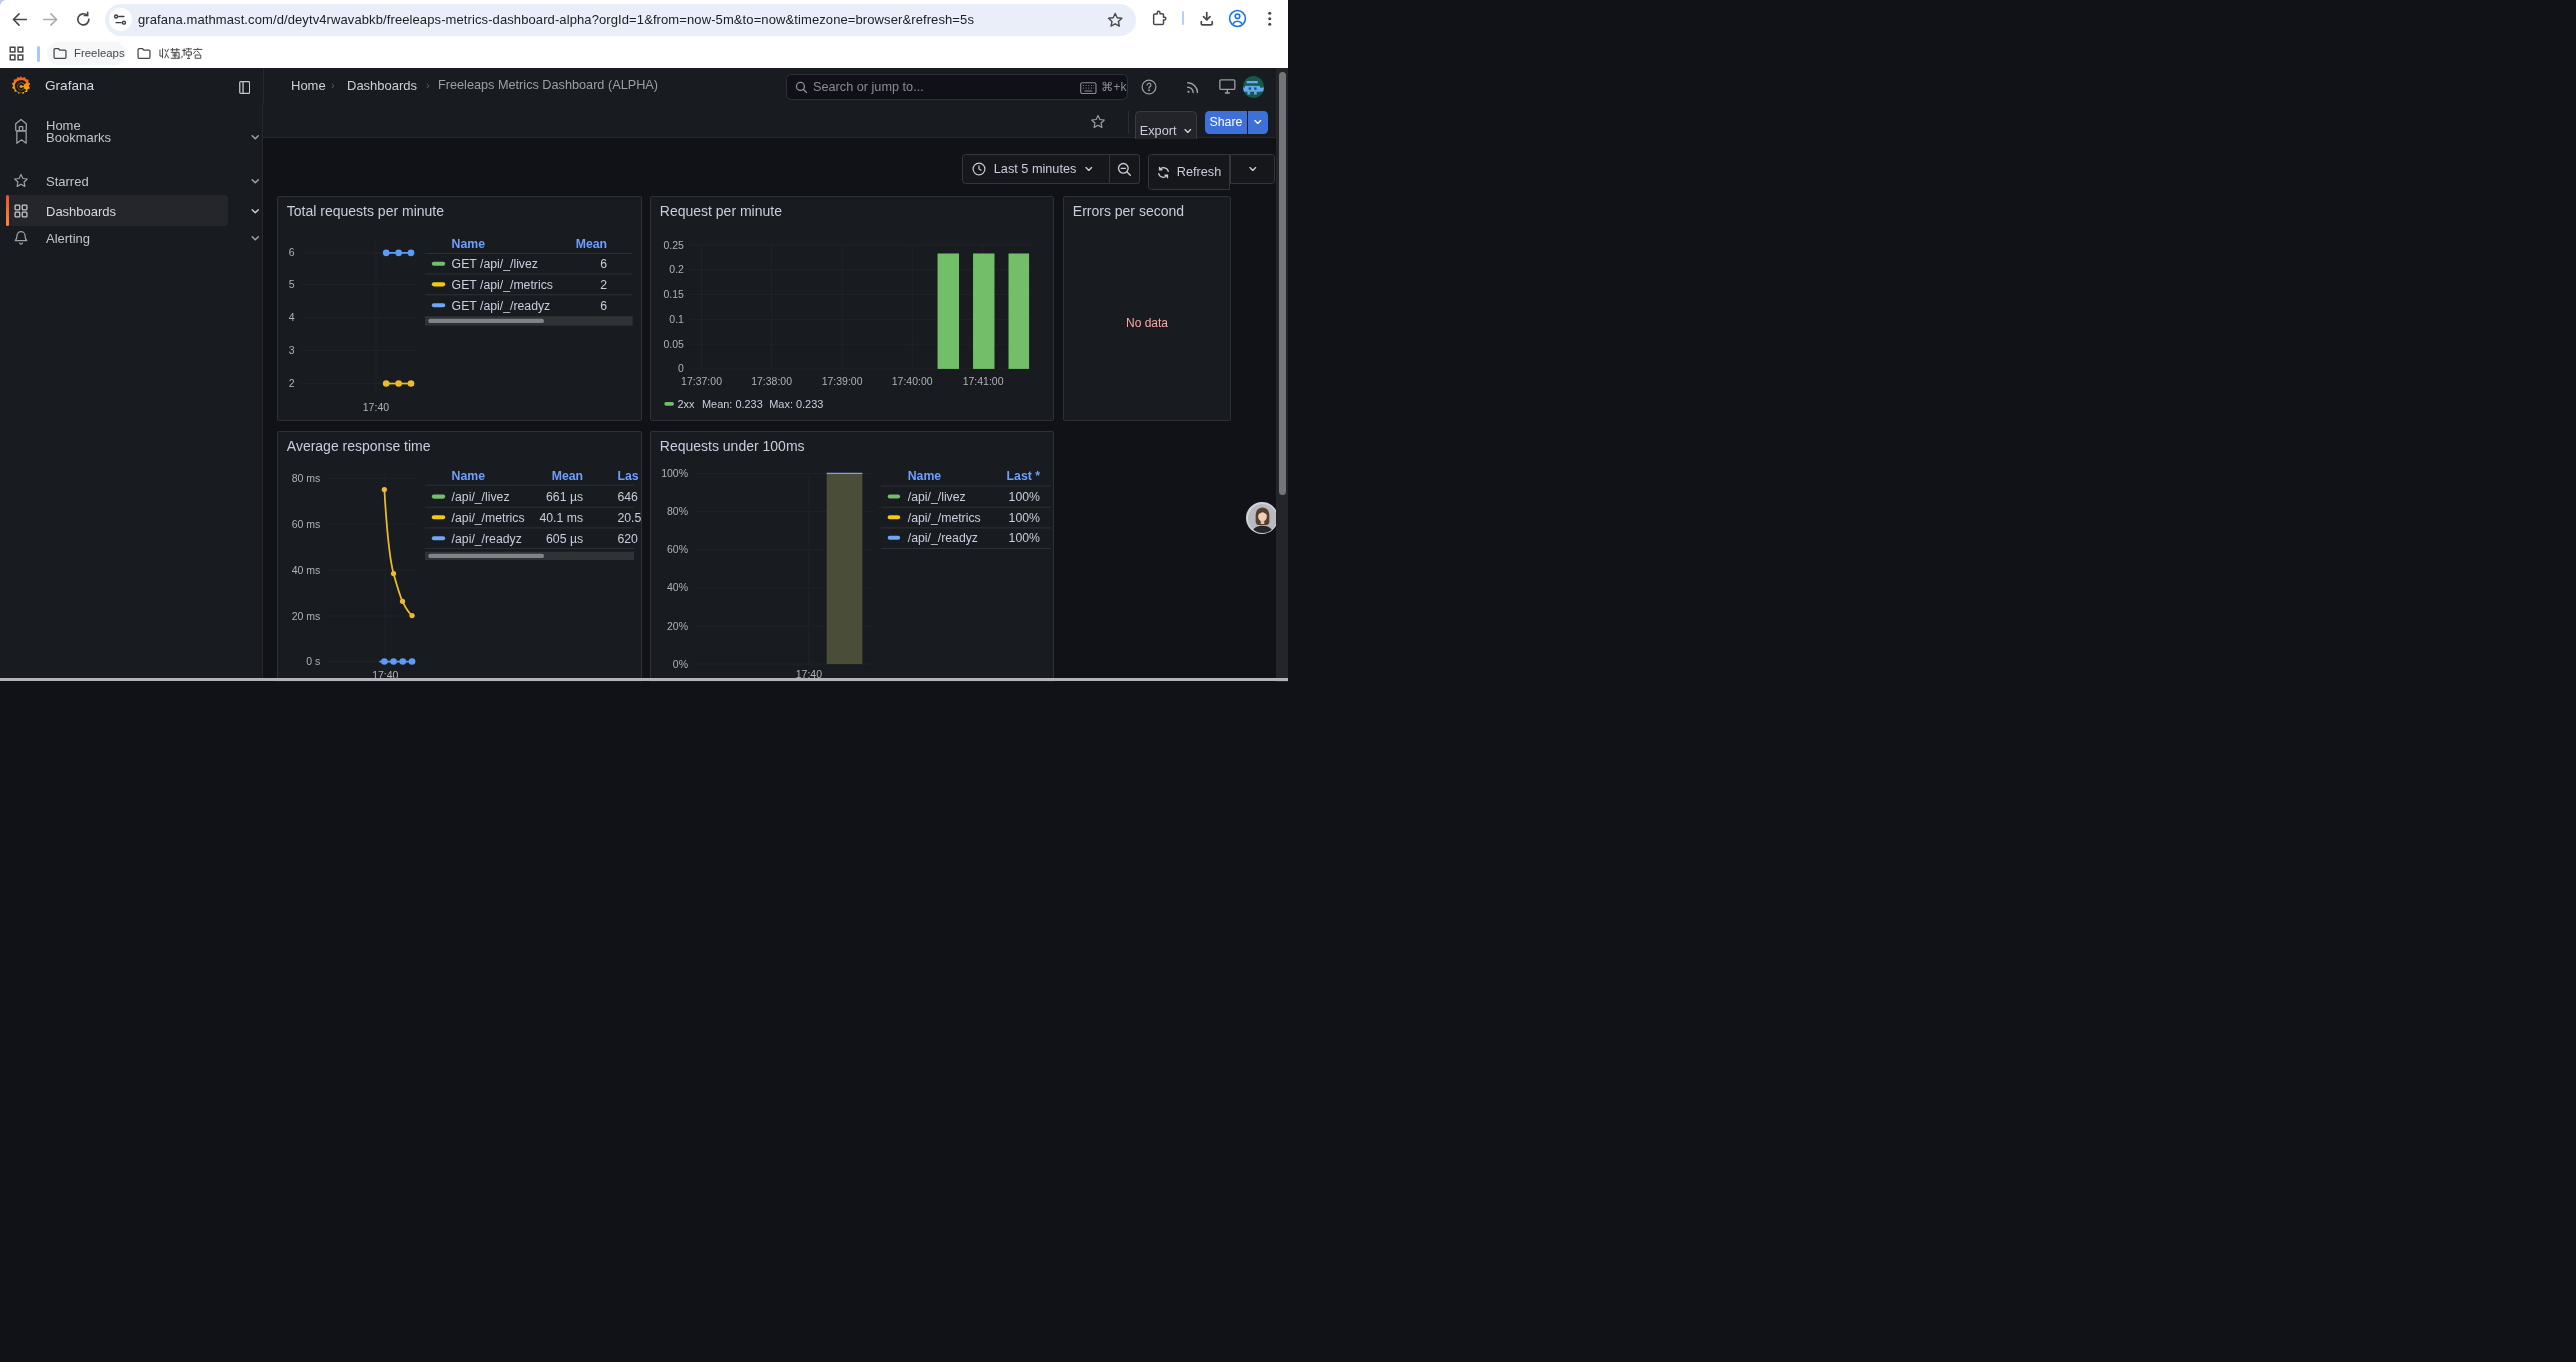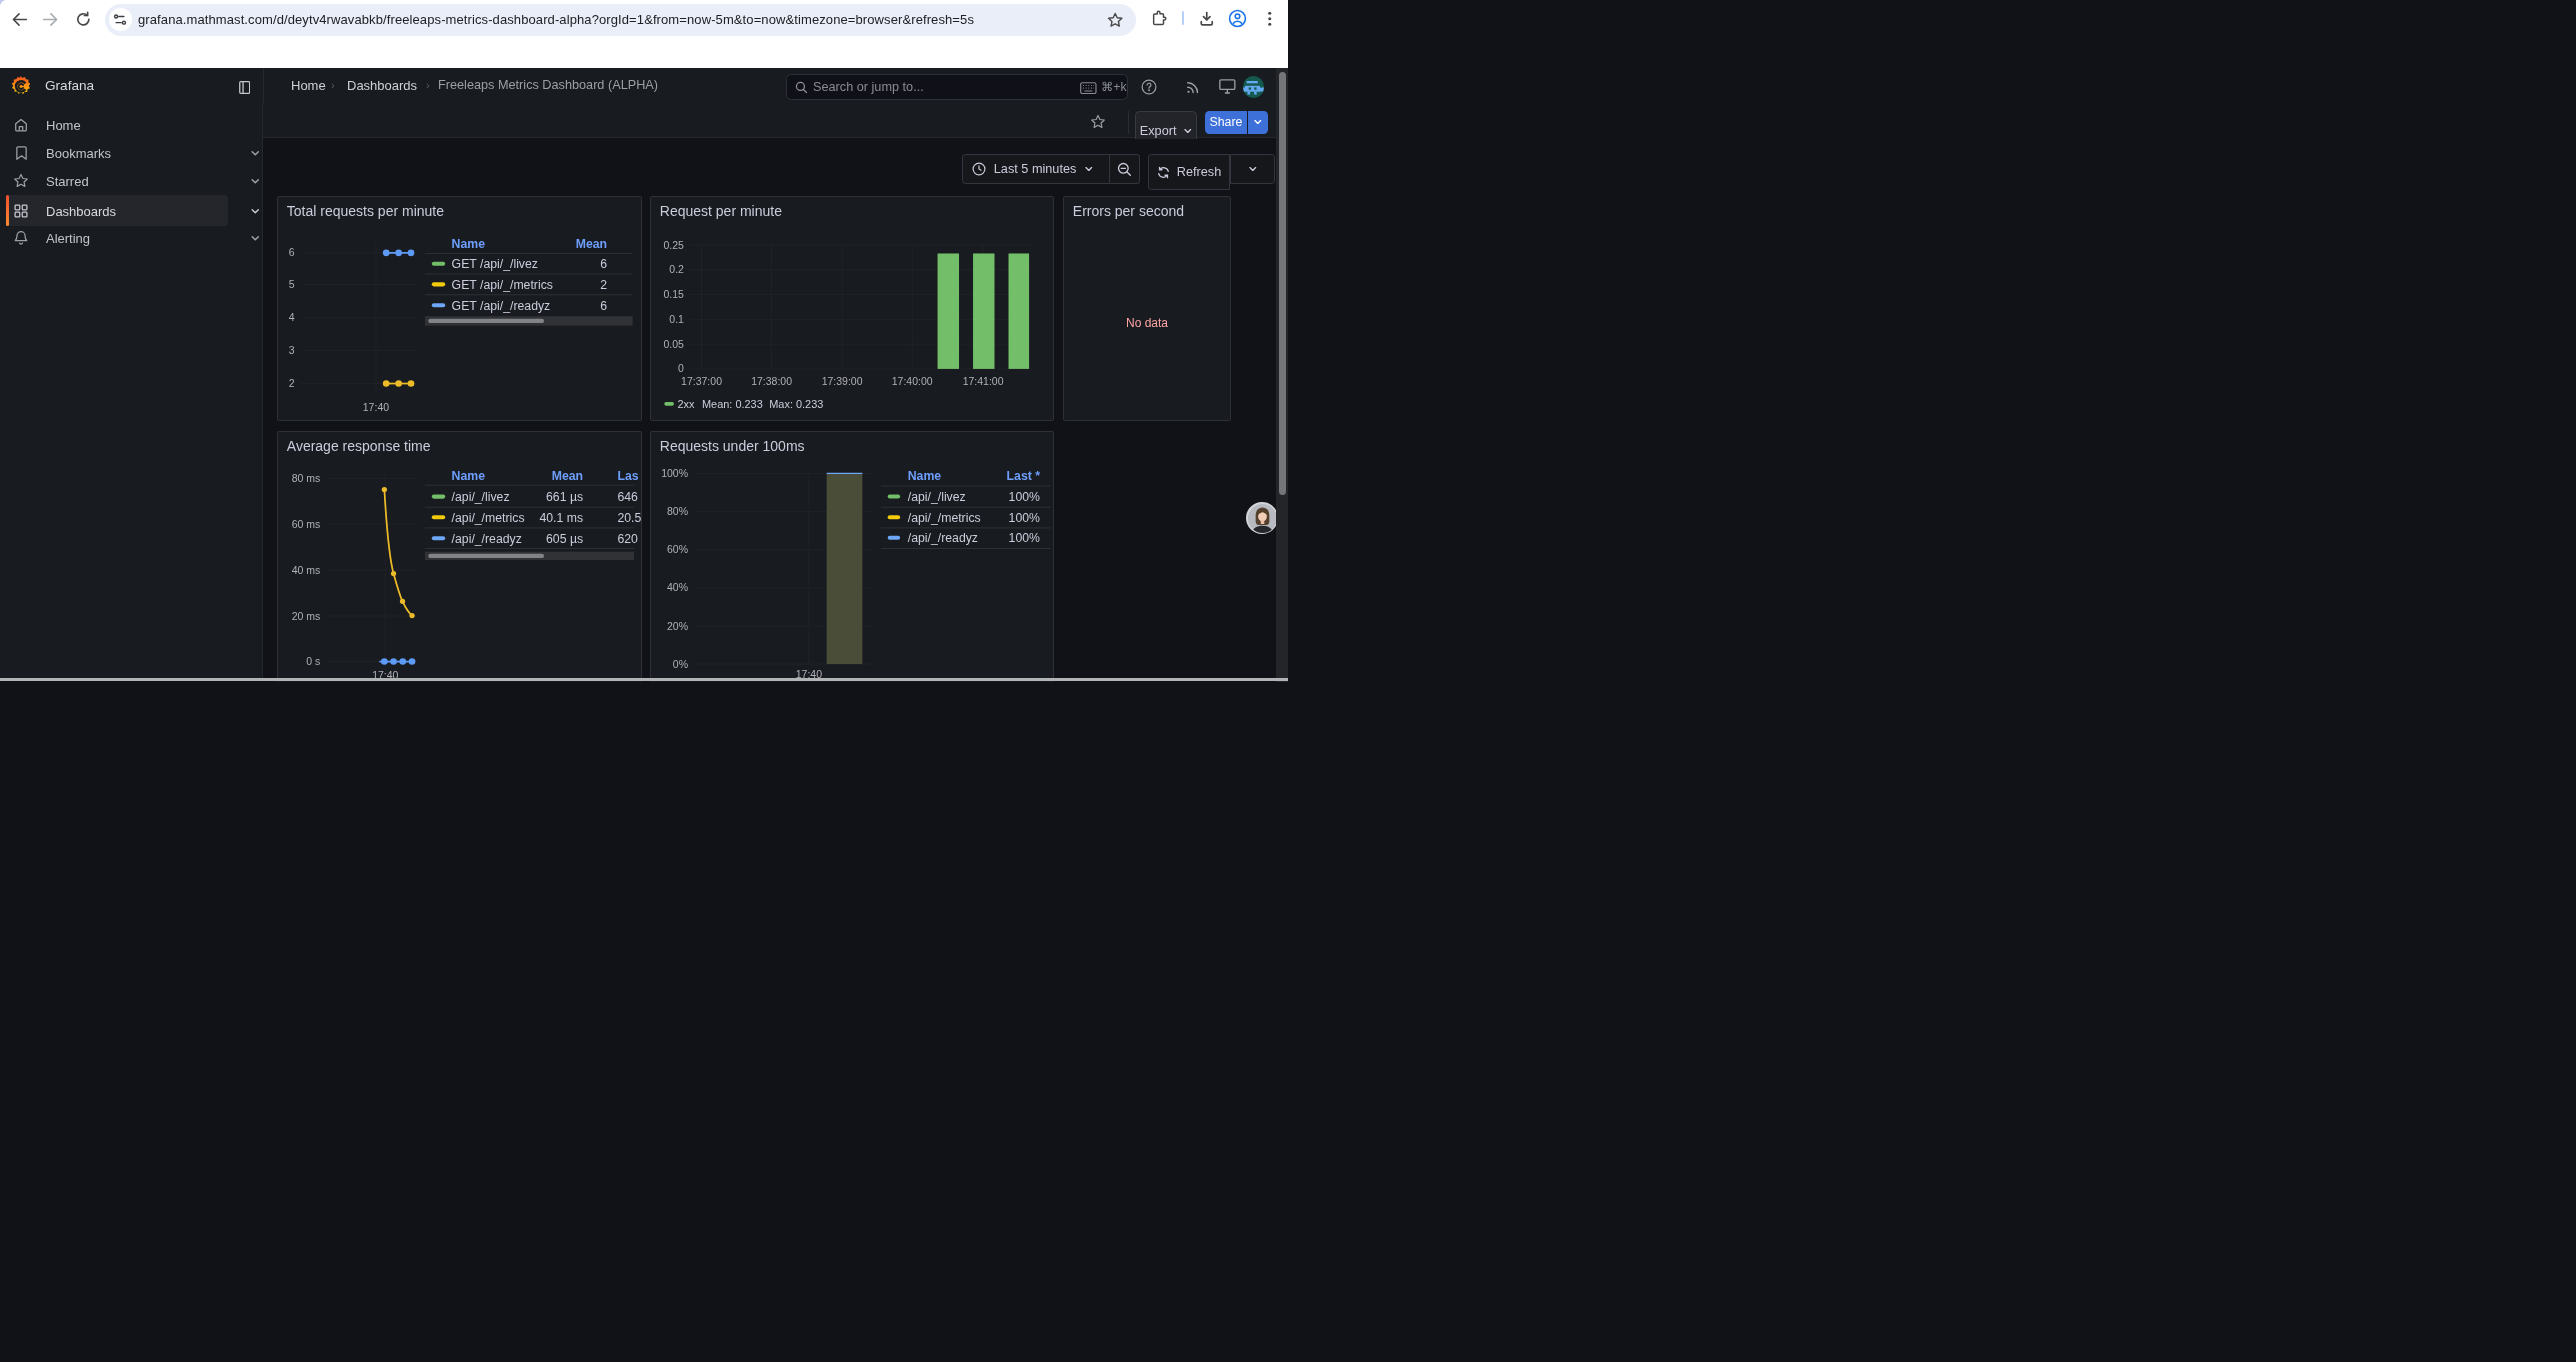--- a/index.html
+++ b/index.html
@@ -82,20 +82,44 @@
       <circle cx="12" cy="9.2" r="2.9"></circle>
       <path d="M6.2 18.6a7 7 0 0 1 11.6 0"></path>
     </svg>
 
   <svg class="cicon" style="left:1261px;top:10px;" width="17.5" height="17.5" viewBox="0 0 20 20" fill="#474747">
       <circle cx="10" cy="3.8" r="1.75"></circle>
       <circle cx="10" cy="10" r="1.75"></circle>
       <circle cx="10" cy="16.2" r="1.75"></circle>
     </svg>
 
+  <div id="bbar">
+    <svg class="cicon" style="left:8.8px;top:6.1px;" width="15" height="15" viewBox="0 0 18 18" fill="none" stroke="#474747" stroke-width="1.8">
+        <rect x="1.5" y="1.5" width="5.6" height="5.6"></rect>
+        <rect x="10.9" y="1.5" width="5.6" height="5.6"></rect>
+        <rect x="1.5" y="10.9" width="5.6" height="5.6"></rect>
+        <rect x="10.9" y="10.9" width="5.6" height="5.6"></rect>
+      </svg>
+    <div class="cicon" style="left:37px;top:5.7px;width:2.6px;height:16px;border-radius:1.8px;background:#a8c7fa;"></div>
+    <div class="cicon" style="left:47px;top:2.2px;width:79px;height:23px;border-radius:11.4px;background:#f6f7f9;"></div>
+    <svg class="cicon" style="left:53px;top:7px;" width="14" height="13" viewBox="0 0 20 18" fill="none" stroke="#474747" stroke-width="1.8" stroke-linejoin="round">
+        <path d="M1.5 3.5A1.6 1.6 0 0 1 3.1 1.9h4.6l2 2.3h7.2a1.6 1.6 0 0 1 1.6 1.6v8.7a1.6 1.6 0 0 1-1.6 1.6H3.1a1.6 1.6 0 0 1-1.6-1.6z"></path>
+      </svg>
+    <div class="bktext" style="left:74px;">Freeleaps</div>
+    <svg class="cicon" style="left:137px;top:7px;" width="14" height="13" viewBox="0 0 20 18" fill="none" stroke="#474747" stroke-width="1.8" stroke-linejoin="round">
+        <path d="M1.5 3.5A1.6 1.6 0 0 1 3.1 1.9h4.6l2 2.3h7.2a1.6 1.6 0 0 1 1.6 1.6v8.7a1.6 1.6 0 0 1-1.6 1.6H3.1a1.6 1.6 0 0 1-1.6-1.6z"></path>
+      </svg>
+
+    <svg class="cicon" style="left:158px;top:6.6px;" width="46" height="13" viewBox="0 0 52 15" stroke="#474747" stroke-width="1.15" fill="none">
+      <path d="M1.7 3v7.5M4.7 1.5v11.5M1.7 10.5h3M7.2 2.5l1.6 3M11.7 2l-2.2 4.2M7 13l2.6-5.5M11.9 13l-3.2-5.5"></path>
+      <path d="M13.7 3.2h11M16.2 1.2v4M21.2 1.2v4M14.2 6.2h9.6v6.8h-9.6M16.2 8.2h5.6M16.2 10.2h5.6M19 6.2v6.8M22.6 10.8l1.8 2.4"></path>
+      <path d="M27.4 4h4.4M29.6 1.8v8.4M27.4 10.2c0 1.5-.3 2-1 2.8M31.4 2.2h7.2M34.8 1v3.4M32 5.6h6v3.6h-6zM35 9.2v3.2M33 13.2h3.4"></path>
+      <path d="M45.4 1v1.8M40.4 2.8h10.2M43 4.6l-2.8 3.4M44.2 4.4l3.4 3.2M42.4 9.2h6.4v3.8h-6.4z"></path>
+    </svg>
+  </div>
 </div>
 
 <div id="gnav">
   <div class="abs" style="left:263px;top:0;width:0.9px;height:36px;background:#26282e;"></div>
   <svg class="cicon" style="left:10.5px;top:8px;" width="19" height="19" viewBox="0 0 22 22">
     <defs>
         <linearGradient id="glg" x1="0" y1="0" x2="0" y2="1">
           <stop offset="0" stop-color="#f2501e"></stop>
           <stop offset="1" stop-color="#fbca0a"></stop>
         </linearGradient>
@@ -180,21 +204,21 @@
 </div>
 
 <div id="leftcol">
   <div class="mitem" style="top:7.5px;">
     <svg class="cicon" style="left:14px;top:7px;" width="14" height="14" viewBox="0 0 18 18" fill="none" stroke="#9fa1a8" stroke-width="1.6" stroke-linejoin="round">
         <path d="M2.2 7.4L9 1.8l6.8 5.6v8a1 1 0 0 1-1 1H3.2a1 1 0 0 1-1-1z"></path>
         <path d="M6.8 16.2v-5h4.4v5"></path>
       </svg>
     <div class="mlabel">Home</div>
   </div>
-  <div class="mitem" style="top:36px;text-align:center;">
+  <div class="mitem" style="top:20px;text-align:center;">
     <svg class="cicon" style="left:15px;top:7px;" width="13" height="14" viewBox="0 0 16 18" fill="none" stroke="#9fa1a8" stroke-width="1.6" stroke-linejoin="round">
         <path d="M2 2.6A1.6 1.6 0 0 1 3.6 1h8.8A1.6 1.6 0 0 1 14 2.6V17l-6-4.4L2 17z"></path>
       </svg>
     <div class="mlabel">Bookmarks</div>
     <svg class="chev" width="10.5" height="10.5" viewBox="0 0 12 12" fill="none" stroke="#9fa1a8" stroke-width="1.7" stroke-linecap="round" stroke-linejoin="round">
         <path d="M2.5 4.5L6 8l3.5-3.5"></path>
       </svg>
   </div>
   <div class="mitem" style="top:64px;">
     <svg class="cicon" style="left:13px;top:6.1px;" width="16" height="15" viewBox="0 0 24 23" fill="none" stroke="#9fa1a8" stroke-width="1.8" stroke-linejoin="round">

